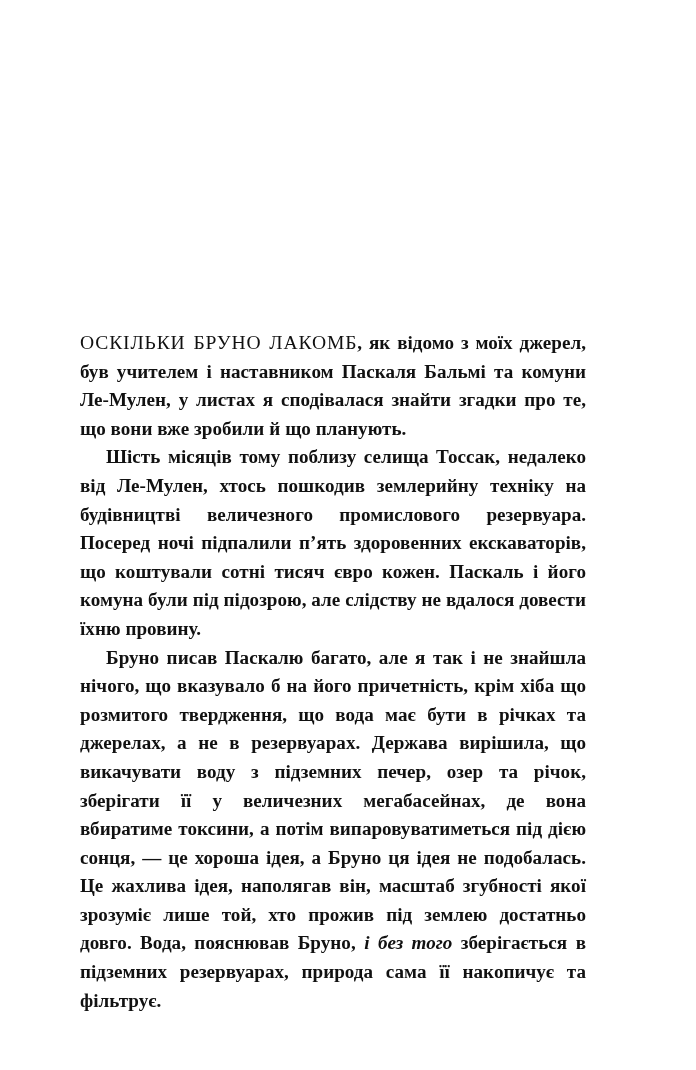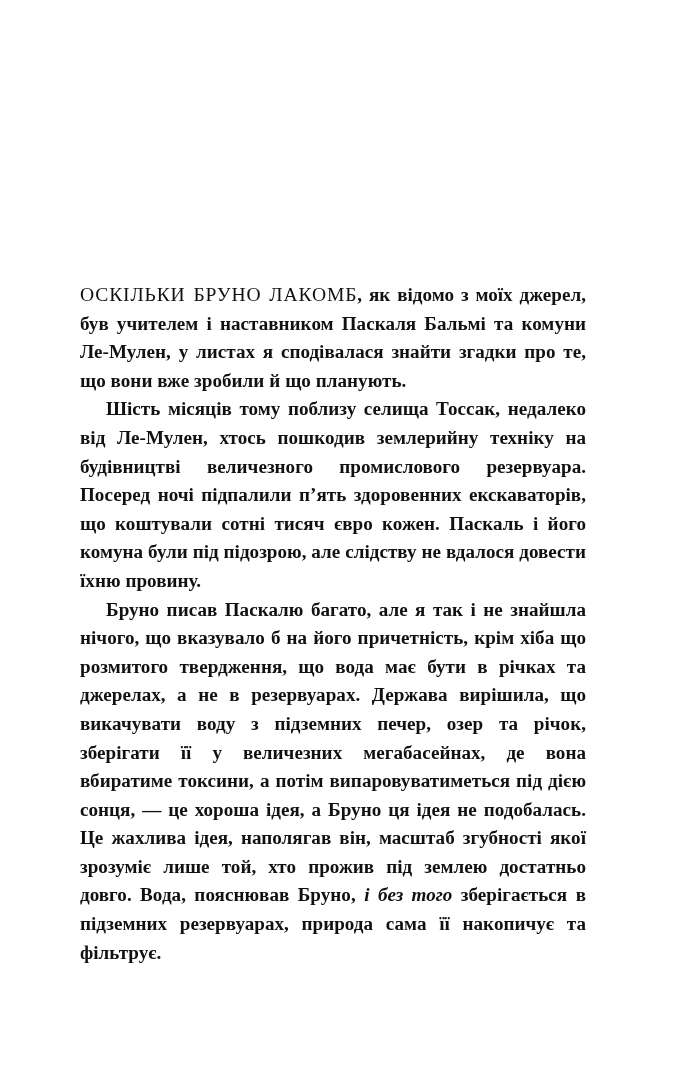--- a/index.html
+++ b/index.html
@@ -32,20 +32,21 @@
     font-weight: 600;
     letter-spacing: 0.02px;
     word-spacing: 0.1px;
     -webkit-font-smoothing: antialiased;
   }
   .para.indented {
     text-indent: 26px;
   }
   .para.first {
     text-indent: 0;
+    margin-top: 48px;
   }
   .opening-caps {
     font-weight: 400;
     font-size: 19.6px;
     letter-spacing: 0.85px;
     color: #111111;
   }
   .ital {
     font-style: italic;
     font-weight: 600;

